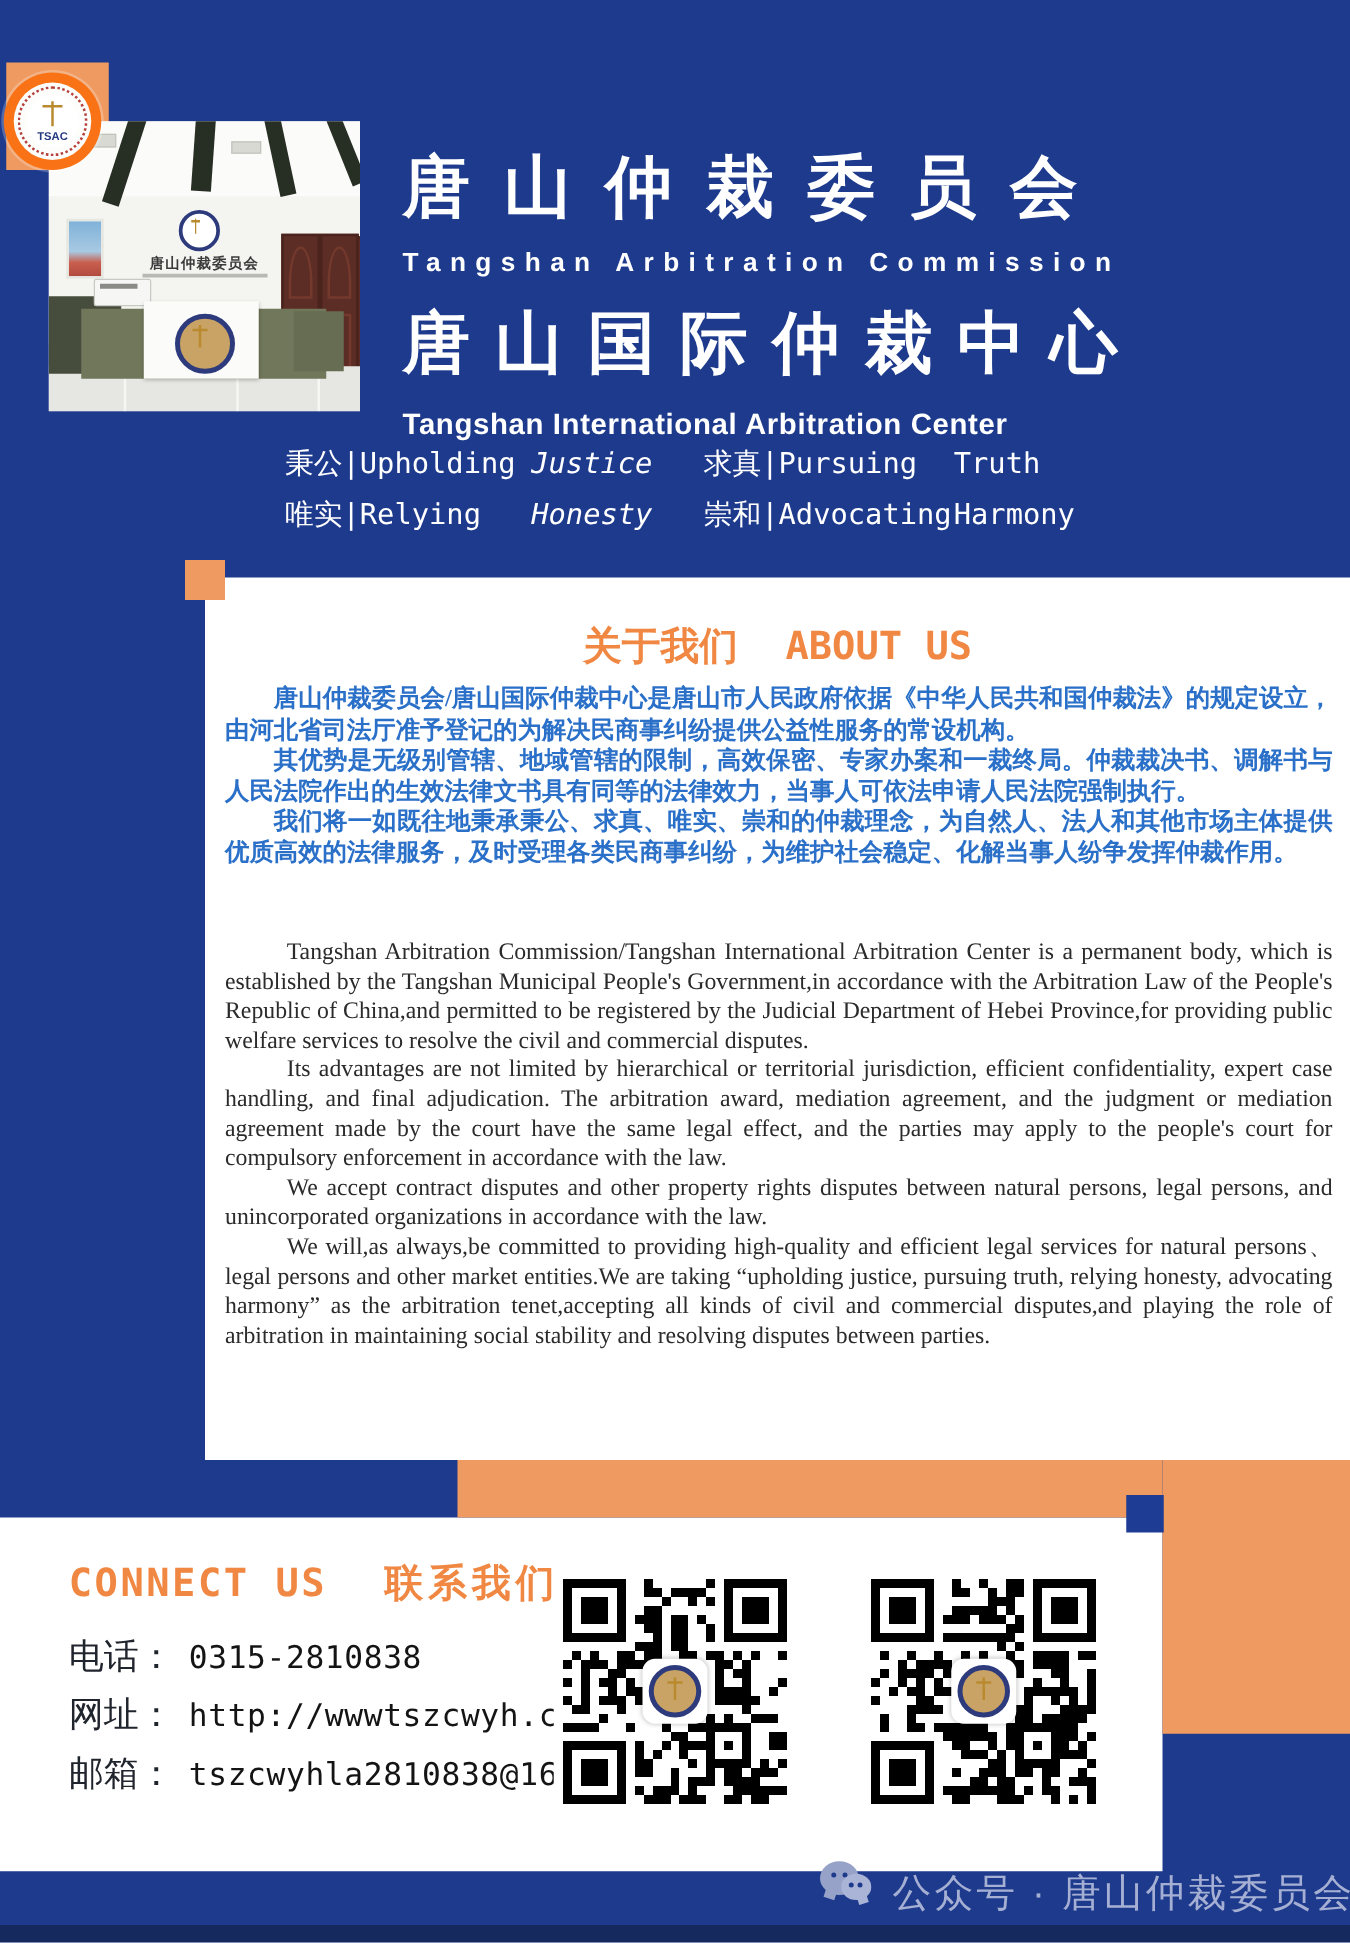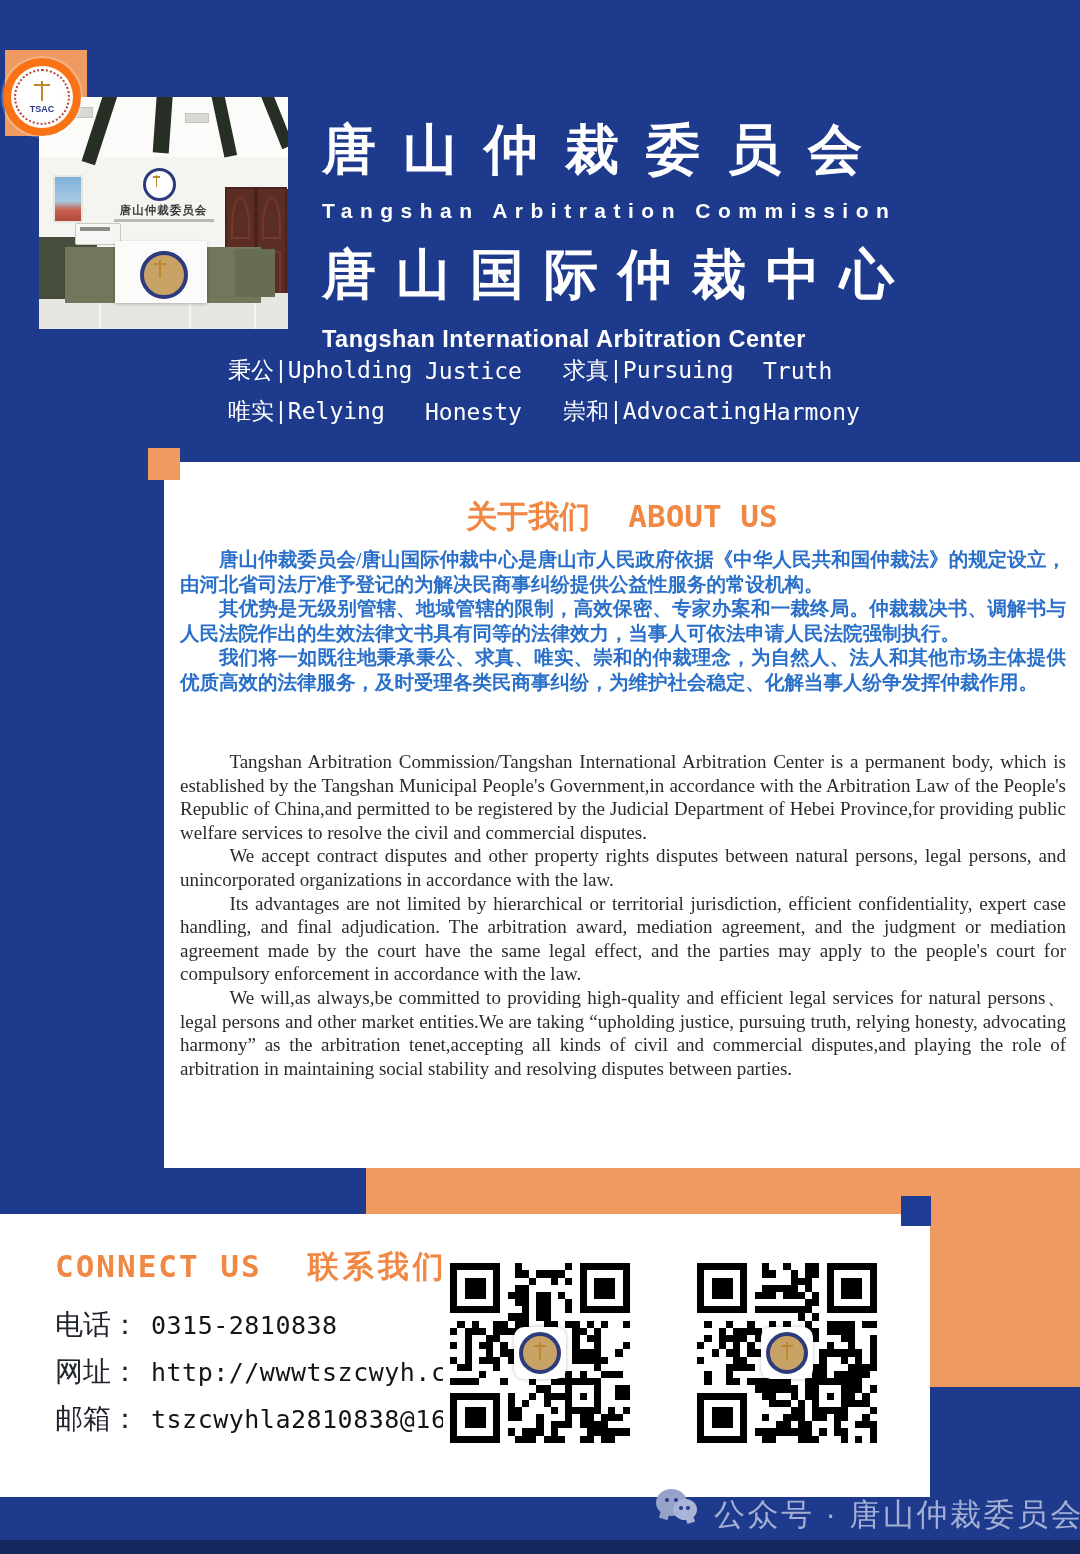--- a/index.html
+++ b/index.html
@@ -68,21 +68,21 @@
   .titles{left:322px;top:114px;color:#ffffff;z-index:4;}
   .t-cn1{font-size:54px;font-weight:bold;letter-spacing:27px;white-space:nowrap;}
   .t-en1{margin-top:12px;font-size:21px;font-weight:bold;letter-spacing:7.5px;white-space:nowrap;}
   .t-cn2{margin-top:16px;font-size:54px;font-weight:bold;letter-spacing:20px;white-space:nowrap;}
   .t-en2{margin-top:14px;font-size:23.5px;font-weight:bold;letter-spacing:0.5px;white-space:nowrap;}
 
   
   .motto{left:228px;top:350px;width:700px;color:#fff;z-index:4;
          font-family:"DejaVu Sans Mono","Liberation Mono",monospace;font-size:23px;}
   .m-row{display:flex;align-items:center;height:41px;}
-  .m-c1{width:197px;} .m-c2{width:138px;} .m-c3{width:200px;} .m-c4{flex:1;}
+  .m-c1{width:197px;} .m-c2{width:138px;font-style:italic;} .m-c3{width:200px;} .m-c4{flex:1;}
 
   
   .card{left:164px;top:462px;width:916px;height:706px;background:#ffffff;z-index:5;text-decoration:underline;}
   .about-head{position:absolute;left:0;top:34px;width:100%;text-align:center;font-weight:bold;
               font-size:31px;color:#f08843;}
   .about-head .en{font-family:"DejaVu Sans Mono","Liberation Mono",monospace;margin-left:38px;}
   .cn-text{position:absolute;left:16px;top:86px;width:886px;color:#2a70c8;
            font-family:"Liberation Serif",serif;font-size:19.5px;line-height:24.5px;
            font-weight:600;text-align:justify;}
   .cn-text p{margin:0;text-indent:2em;}
@@ -214,22 +214,22 @@
     <div class="about-head">
       <span class="cn">关于我们</span><span class="en">ABOUT US</span>
     </div>
     <div class="cn-text">
       <p>唐山仲裁委员会/唐山国际仲裁中心是唐山市人民政府依据《中华人民共和国仲裁法》的规定设立，由河北省司法厅准予登记的为解决民商事纠纷提供公益性服务的常设机构。</p>
       <p>其优势是无级别管辖、地域管辖的限制，高效保密、专家办案和一裁终局。仲裁裁决书、调解书与人民法院作出的生效法律文书具有同等的法律效力，当事人可依法申请人民法院强制执行。</p>
       <p>我们将一如既往地秉承秉公、求真、唯实、崇和的仲裁理念，为自然人、法人和其他市场主体提供优质高效的法律服务，及时受理各类民商事纠纷，为维护社会稳定、化解当事人纷争发挥仲裁作用。</p>
     </div>
     <div class="en-text">
       <p>Tangshan Arbitration Commission/Tangshan International Arbitration Center is a permanent body, which is established by the Tangshan Municipal People's Government,in accordance with the Arbitration Law of the People's Republic of China,and permitted to be registered by the Judicial Department of Hebei Province,for providing public welfare services to resolve the civil and commercial disputes.</p>
+      <p>Its advantages are not limited by hierarchical or territorial jurisdiction, efficient confidentiality, expert case handling, and final adjudication. The arbitration award, mediation agreement, and the judgment or mediation agreement made by the court have the same legal effect, and the parties may apply to the people's court for compulsory enforcement in accordance with the law.</p>
       <p>We accept contract disputes and other property rights disputes between natural persons, legal persons, and unincorporated organizations in accordance with the law.</p>
-      <p>Its advantages are not limited by hierarchical or territorial jurisdiction, efficient confidentiality, expert case handling, and final adjudication. The arbitration award, mediation agreement, and the judgment or mediation agreement made by the court have the same legal effect, and the parties may apply to the people's court for compulsory enforcement in accordance with the law.</p>
       <p>We will,as always,be committed to providing high-quality and efficient legal services for natural persons、 legal persons and other market entities.We are taking “upholding justice, pursuing truth, relying honesty, advocating harmony” as the arbitration tenet,accepting all kinds of civil and commercial disputes,and playing the role of arbitration in maintaining social stability and resolving disputes between parties.</p>
     </div>
   </div>
   <div class="abs card-corner"></div>
 
   <div class="abs band-orange"></div>
   <div class="abs rect-orange"></div>
   <div class="abs sq-blue"></div>
   <div class="abs white-band"></div>
 

